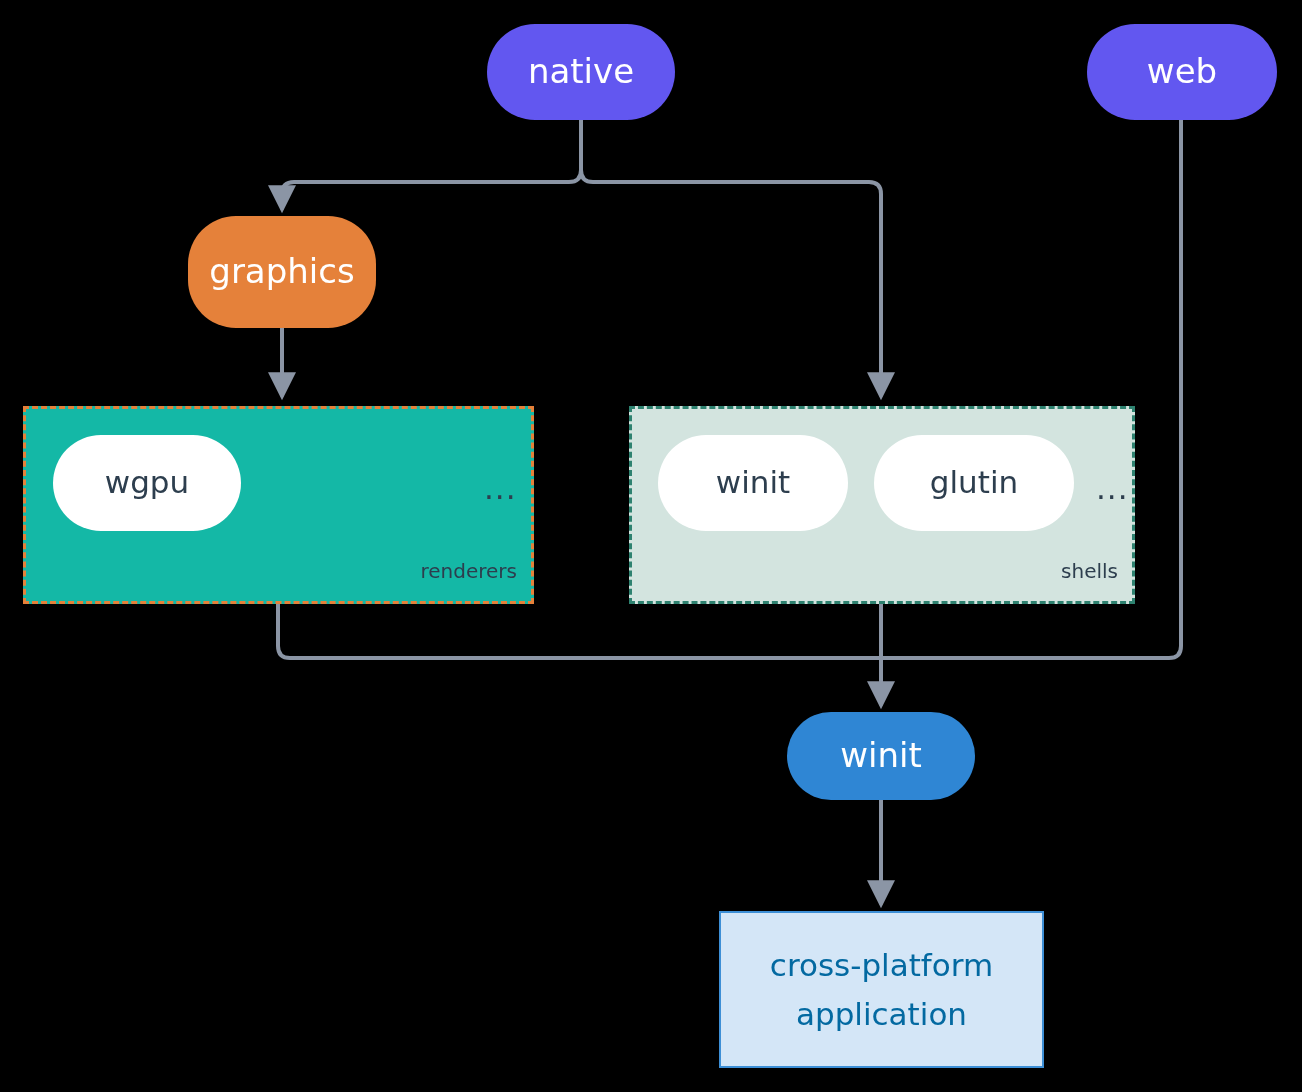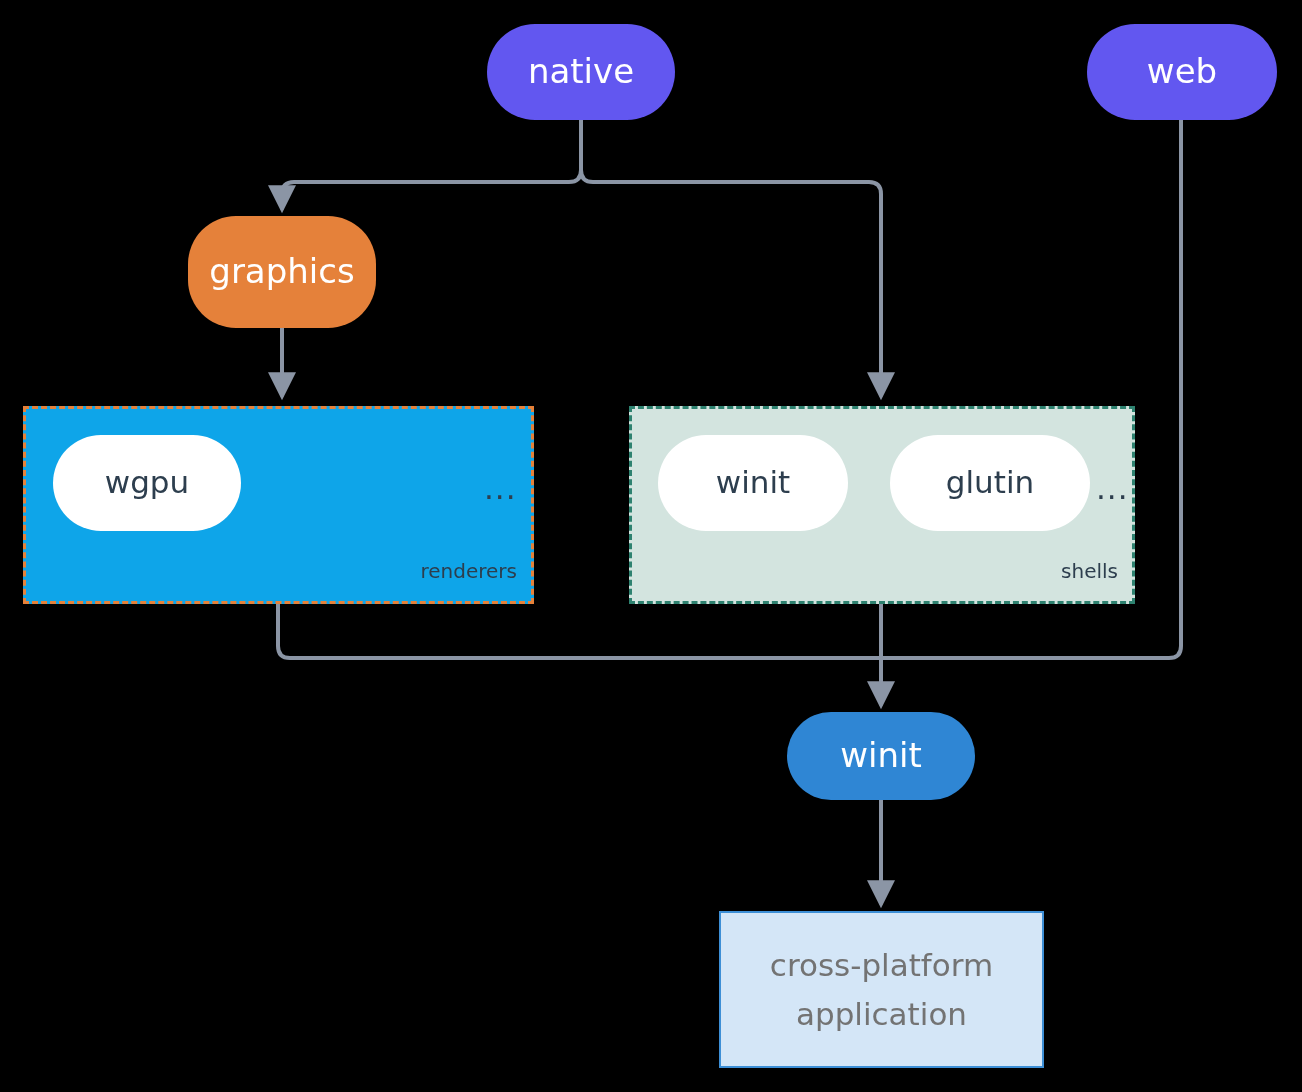--- a/index.html
+++ b/index.html
@@ -63,33 +63,33 @@
   .node-iced     { background: #2f86d4; }
 
   .rect-node {
     position: absolute;
     display: flex;
     align-items: center;
     justify-content: center;
     box-sizing: border-box;
     background: #d4e6f7;
     border: 2px solid #3d8fd6;
-    color: #737373;
+    color: #0369a1;
     font-size: 31px;
     line-height: 1.55;
     text-align: center;
   }
 
   
   .group {
     position: absolute;
     box-sizing: border-box;
   }
   .group-renderers {
-    background: #0ea5e9;
+    background: #14b8a6;
     border: 3px dashed #e5813a;
   }
   .group-shells {
     background: #d3e4df;
     border: 3px dashed #2e8270;
   }
   .group-label {
     position: absolute;
     font-size: 20px;
     color: #2d3e4e;
@@ -153,21 +153,21 @@
       <span>wgpu</span>
     </div>
     <div class="ellipsis" style="left:458px; top:64px;">...</div>
     <div class="group-label" style="right:14px; bottom:18px;">renderers</div>
   </div>
 
   <div class="group group-shells" style="left:629px; top:406px; width:506px; height:198px;">
     <div class="node pill-sm" style="left:26px; top:26px; width:190px; height:96px;">
       <span>winit</span>
     </div>
-    <div class="node pill-sm" style="left:258px; top:26px; width:200px; height:96px;">
+    <div class="node pill-sm" style="left:242px; top:26px; width:200px; height:96px;">
       <span>glutin</span>
     </div>
     <div class="ellipsis" style="left:464px; top:64px;">...</div>
     <div class="group-label" style="right:14px; bottom:18px;">shells</div>
   </div>
 
   <div class="node pill-lg node-iced" style="left:787px; top:712px; width:188px; height:88px;">
     <span>winit</span>
   </div>
 

